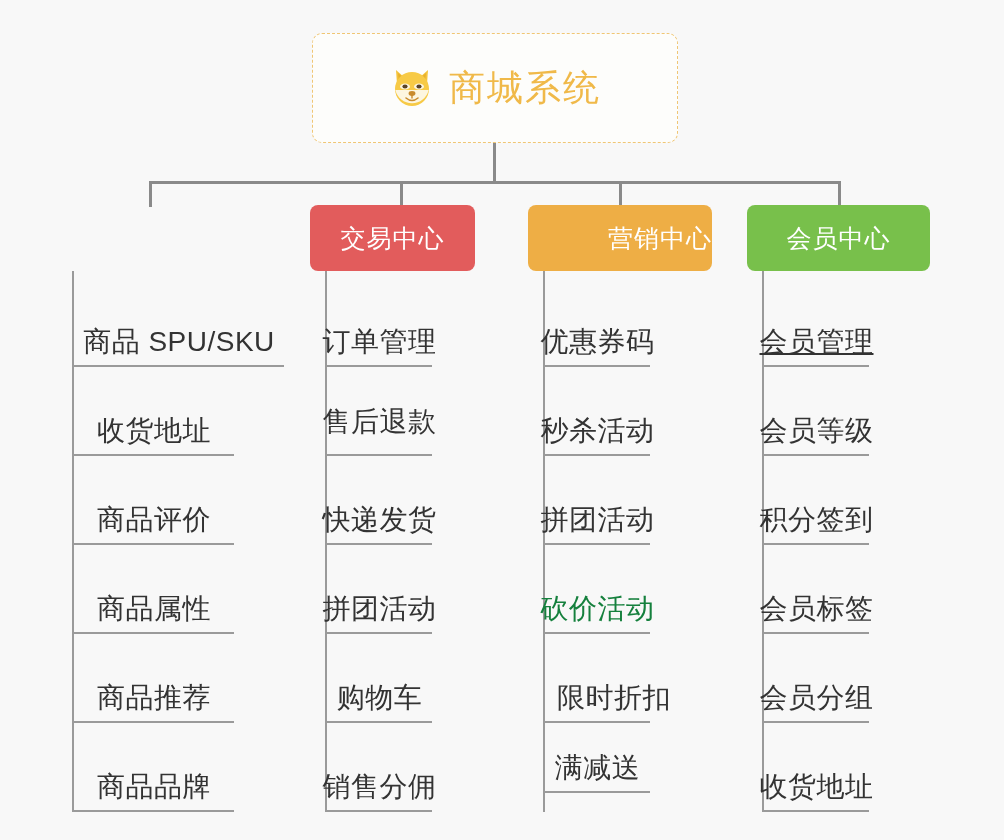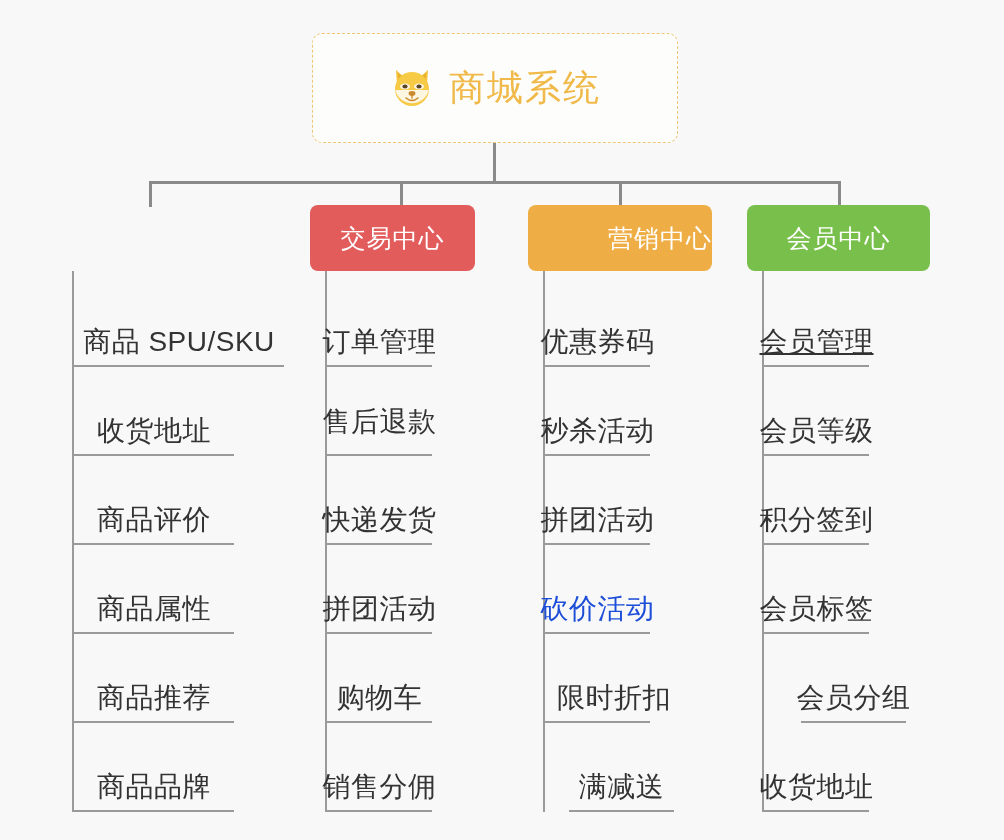--- a/index.html
+++ b/index.html
@@ -197,44 +197,44 @@
   <div class="leaf" style="top: 34px; height: 62px; width: 105px; border-bottom-color: rgb(154, 154, 154);">
         <span class="leaf-label" style="color: rgb(51, 51, 51);">优惠券码</span>
       </div>
       <div class="leaf" style="top: 123px; height: 62px; width: 105px; border-bottom-color: rgb(154, 154, 154);">
         <span class="leaf-label" style="color: rgb(51, 51, 51);">秒杀活动</span>
       </div>
       <div class="leaf" style="top: 212px; height: 62px; width: 105px; border-bottom-color: rgb(154, 154, 154);">
         <span class="leaf-label" style="color: rgb(51, 51, 51);">拼团活动</span>
       </div>
       <div class="leaf" style="top: 301px; height: 62px; width: 105px; border-bottom-color: rgb(154, 154, 154);">
-        <span class="leaf-label" style="color: #1d4ed8;">砍价活动</span>
+        <span class="leaf-label" style="color: #15803d;">砍价活动</span>
       </div>
       <div class="leaf" style="top: 390px; height: 62px; width: 105px; border-bottom-color: rgb(154, 154, 154); padding-left: 33px;">
         <span class="leaf-label" style="color: rgb(51, 51, 51);">限时折扣</span>
       </div>
-      <div class="leaf" style="top: 479px; height: 62px; width: 105px; border-bottom-color: rgb(154, 154, 154); margin-left: 24px;">
+      <div class="leaf" style="top: 460px; height: 62px; width: 105px; border-bottom-color: rgb(154, 154, 154);">
         <span class="leaf-label" style="color: rgb(51, 51, 51);">满减送</span>
       </div>
     </div>
   <div class="branch" style="left:762px; width:155px;">
     <div class="trunk" style="background: rgb(154, 154, 154); height: 541px;"></div>
   <div class="leaf" style="top: 34px; height: 62px; width: 105px; border-bottom-color: rgb(154, 154, 154);">
         <span class="leaf-label" style="color: rgb(51, 51, 51); text-decoration: underline;">会员管理</span>
       </div>
       <div class="leaf" style="top: 123px; height: 62px; width: 105px; border-bottom-color: rgb(154, 154, 154);">
         <span class="leaf-label" style="color: rgb(51, 51, 51);">会员等级</span>
       </div>
       <div class="leaf" style="top: 212px; height: 62px; width: 105px; border-bottom-color: rgb(154, 154, 154);">
         <span class="leaf-label" style="color: rgb(51, 51, 51);">积分签到</span>
       </div>
       <div class="leaf" style="top: 301px; height: 62px; width: 105px; border-bottom-color: rgb(154, 154, 154);">
         <span class="leaf-label" style="color: rgb(51, 51, 51);">会员标签</span>
       </div>
-      <div class="leaf" style="top: 390px; height: 62px; width: 105px; border-bottom-color: rgb(154, 154, 154); margin-left: 37px;">
+      <div class="leaf" style="top: 390px; height: 62px; width: 105px; border-bottom-color: rgb(154, 154, 154);">
         <span class="leaf-label" style="color: rgb(51, 51, 51);">会员分组</span>
       </div>
       <div class="leaf" style="top: 479px; height: 62px; width: 105px; border-bottom-color: rgb(154, 154, 154);">
         <span class="leaf-label" style="color: rgb(51, 51, 51);">收货地址</span>
       </div>
     </div>
 
 </div>
 
 </body></html>

